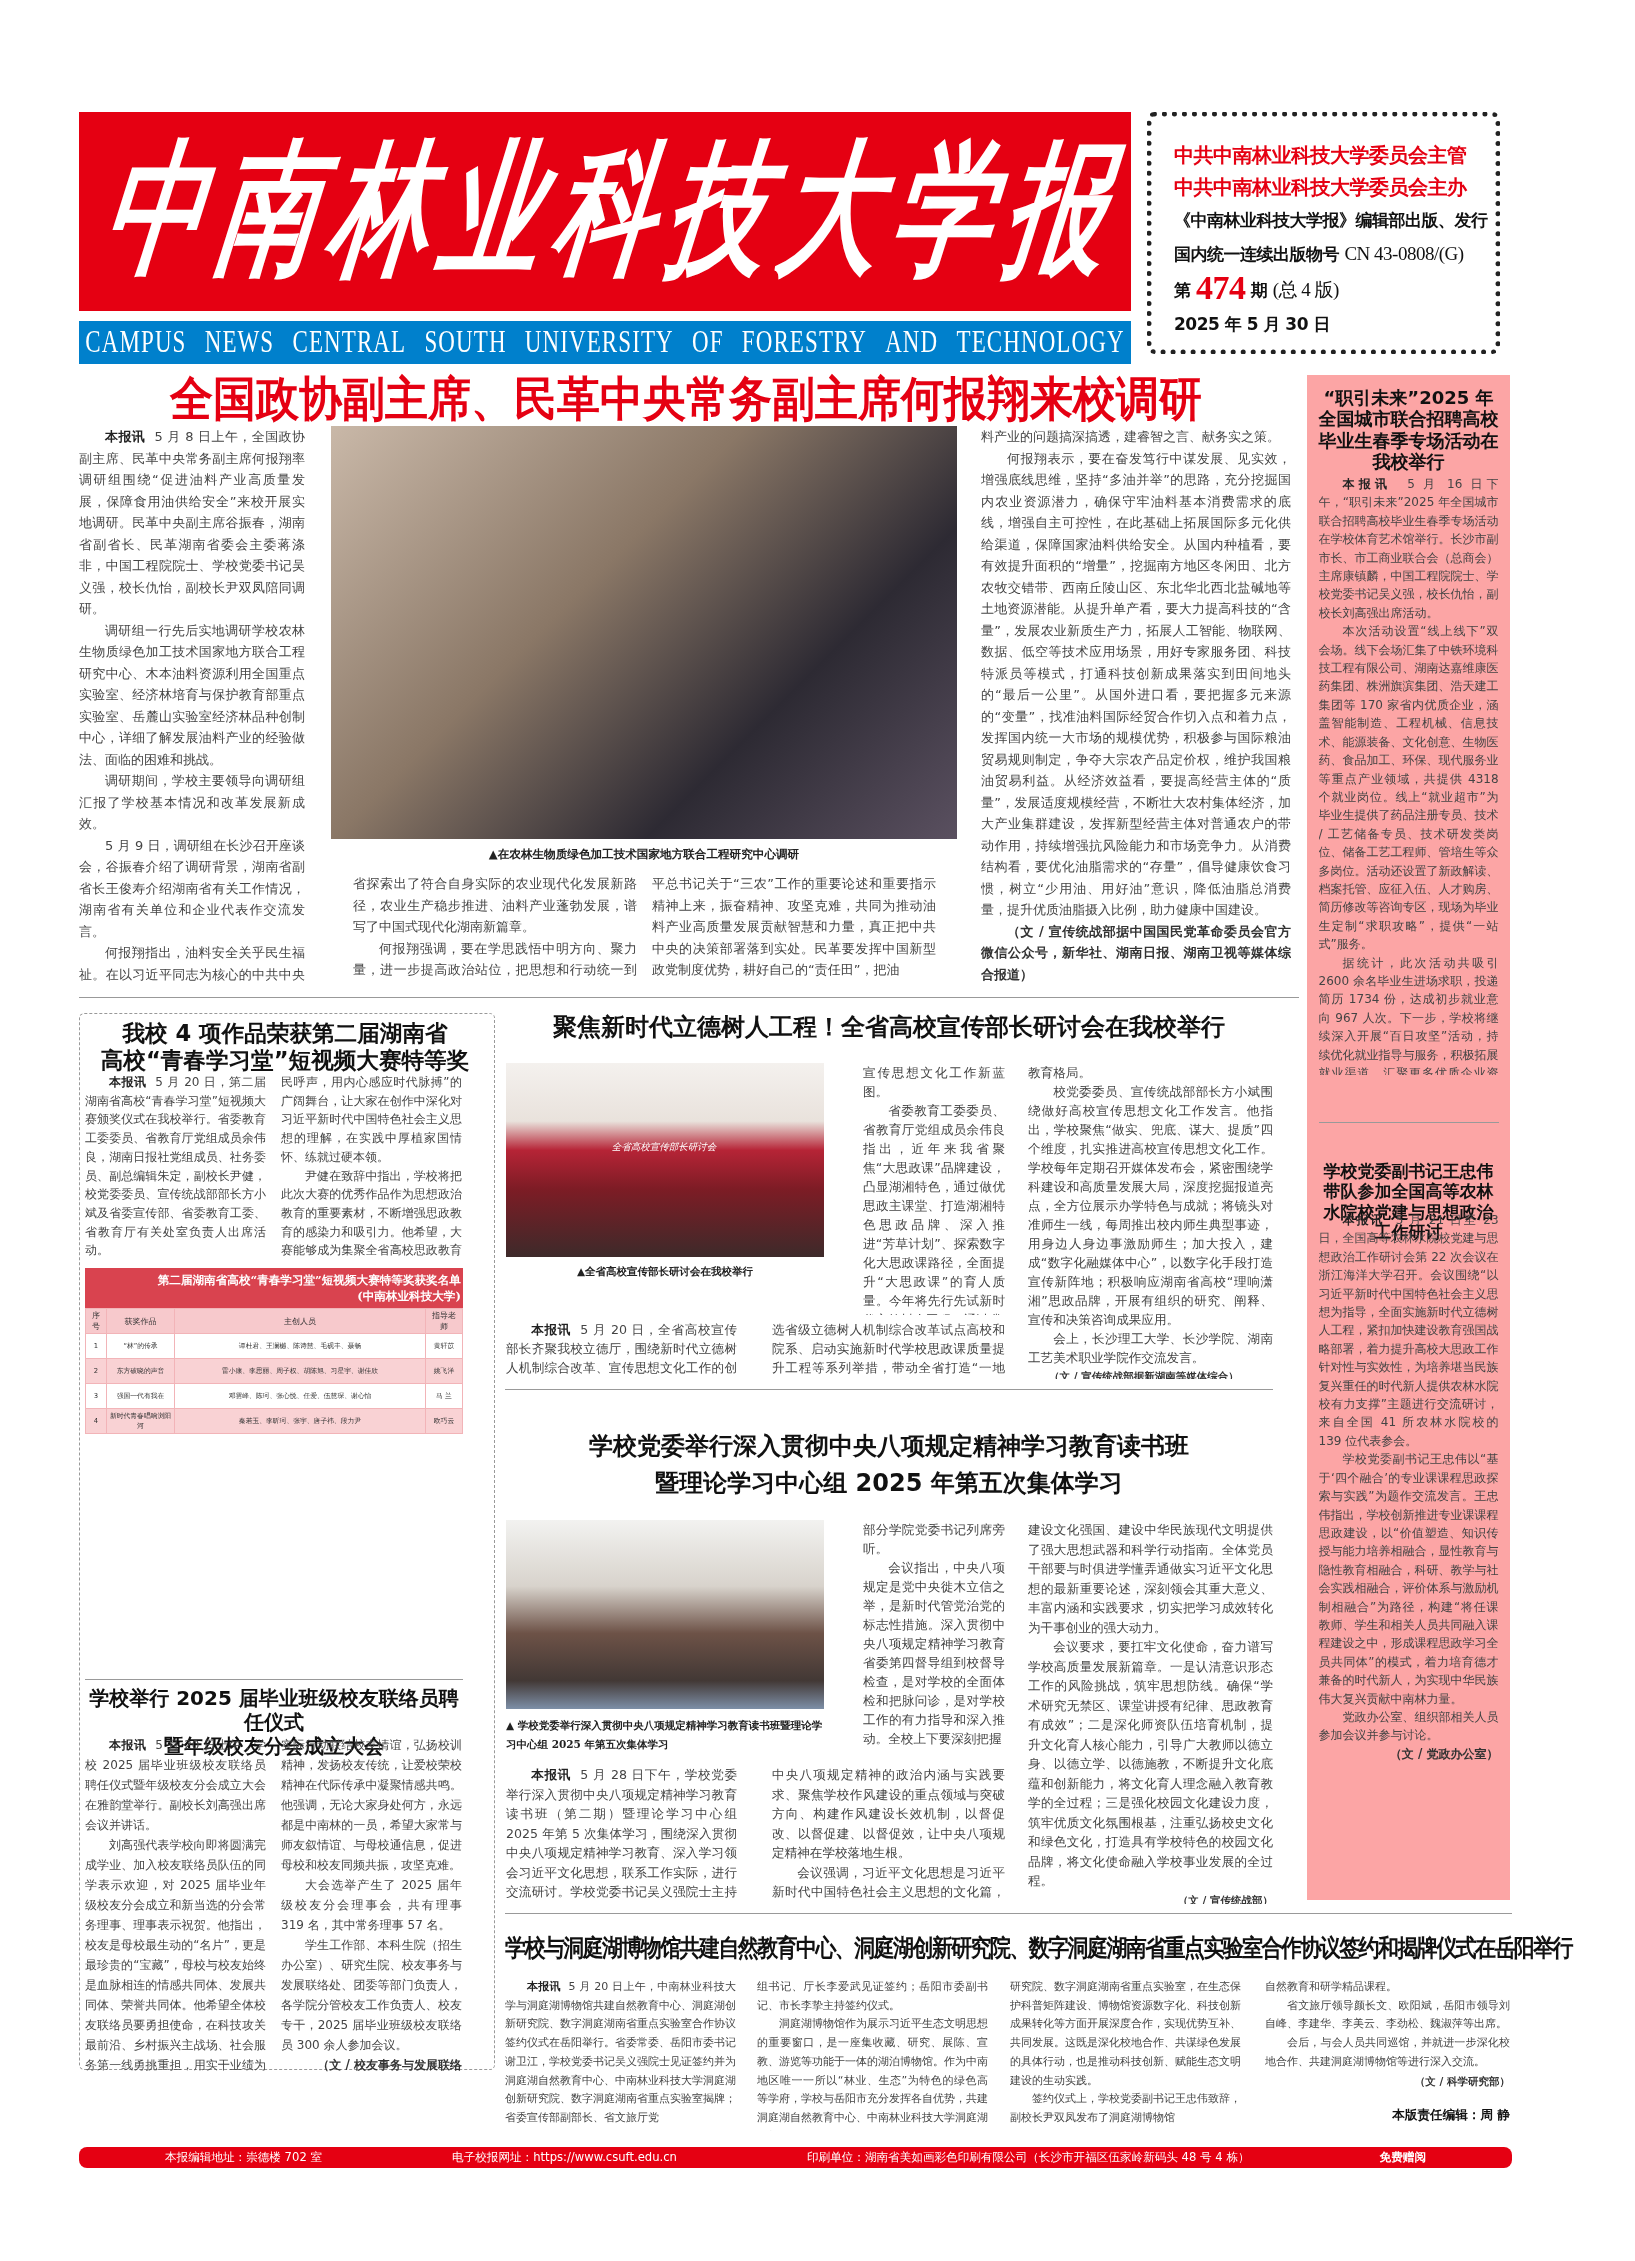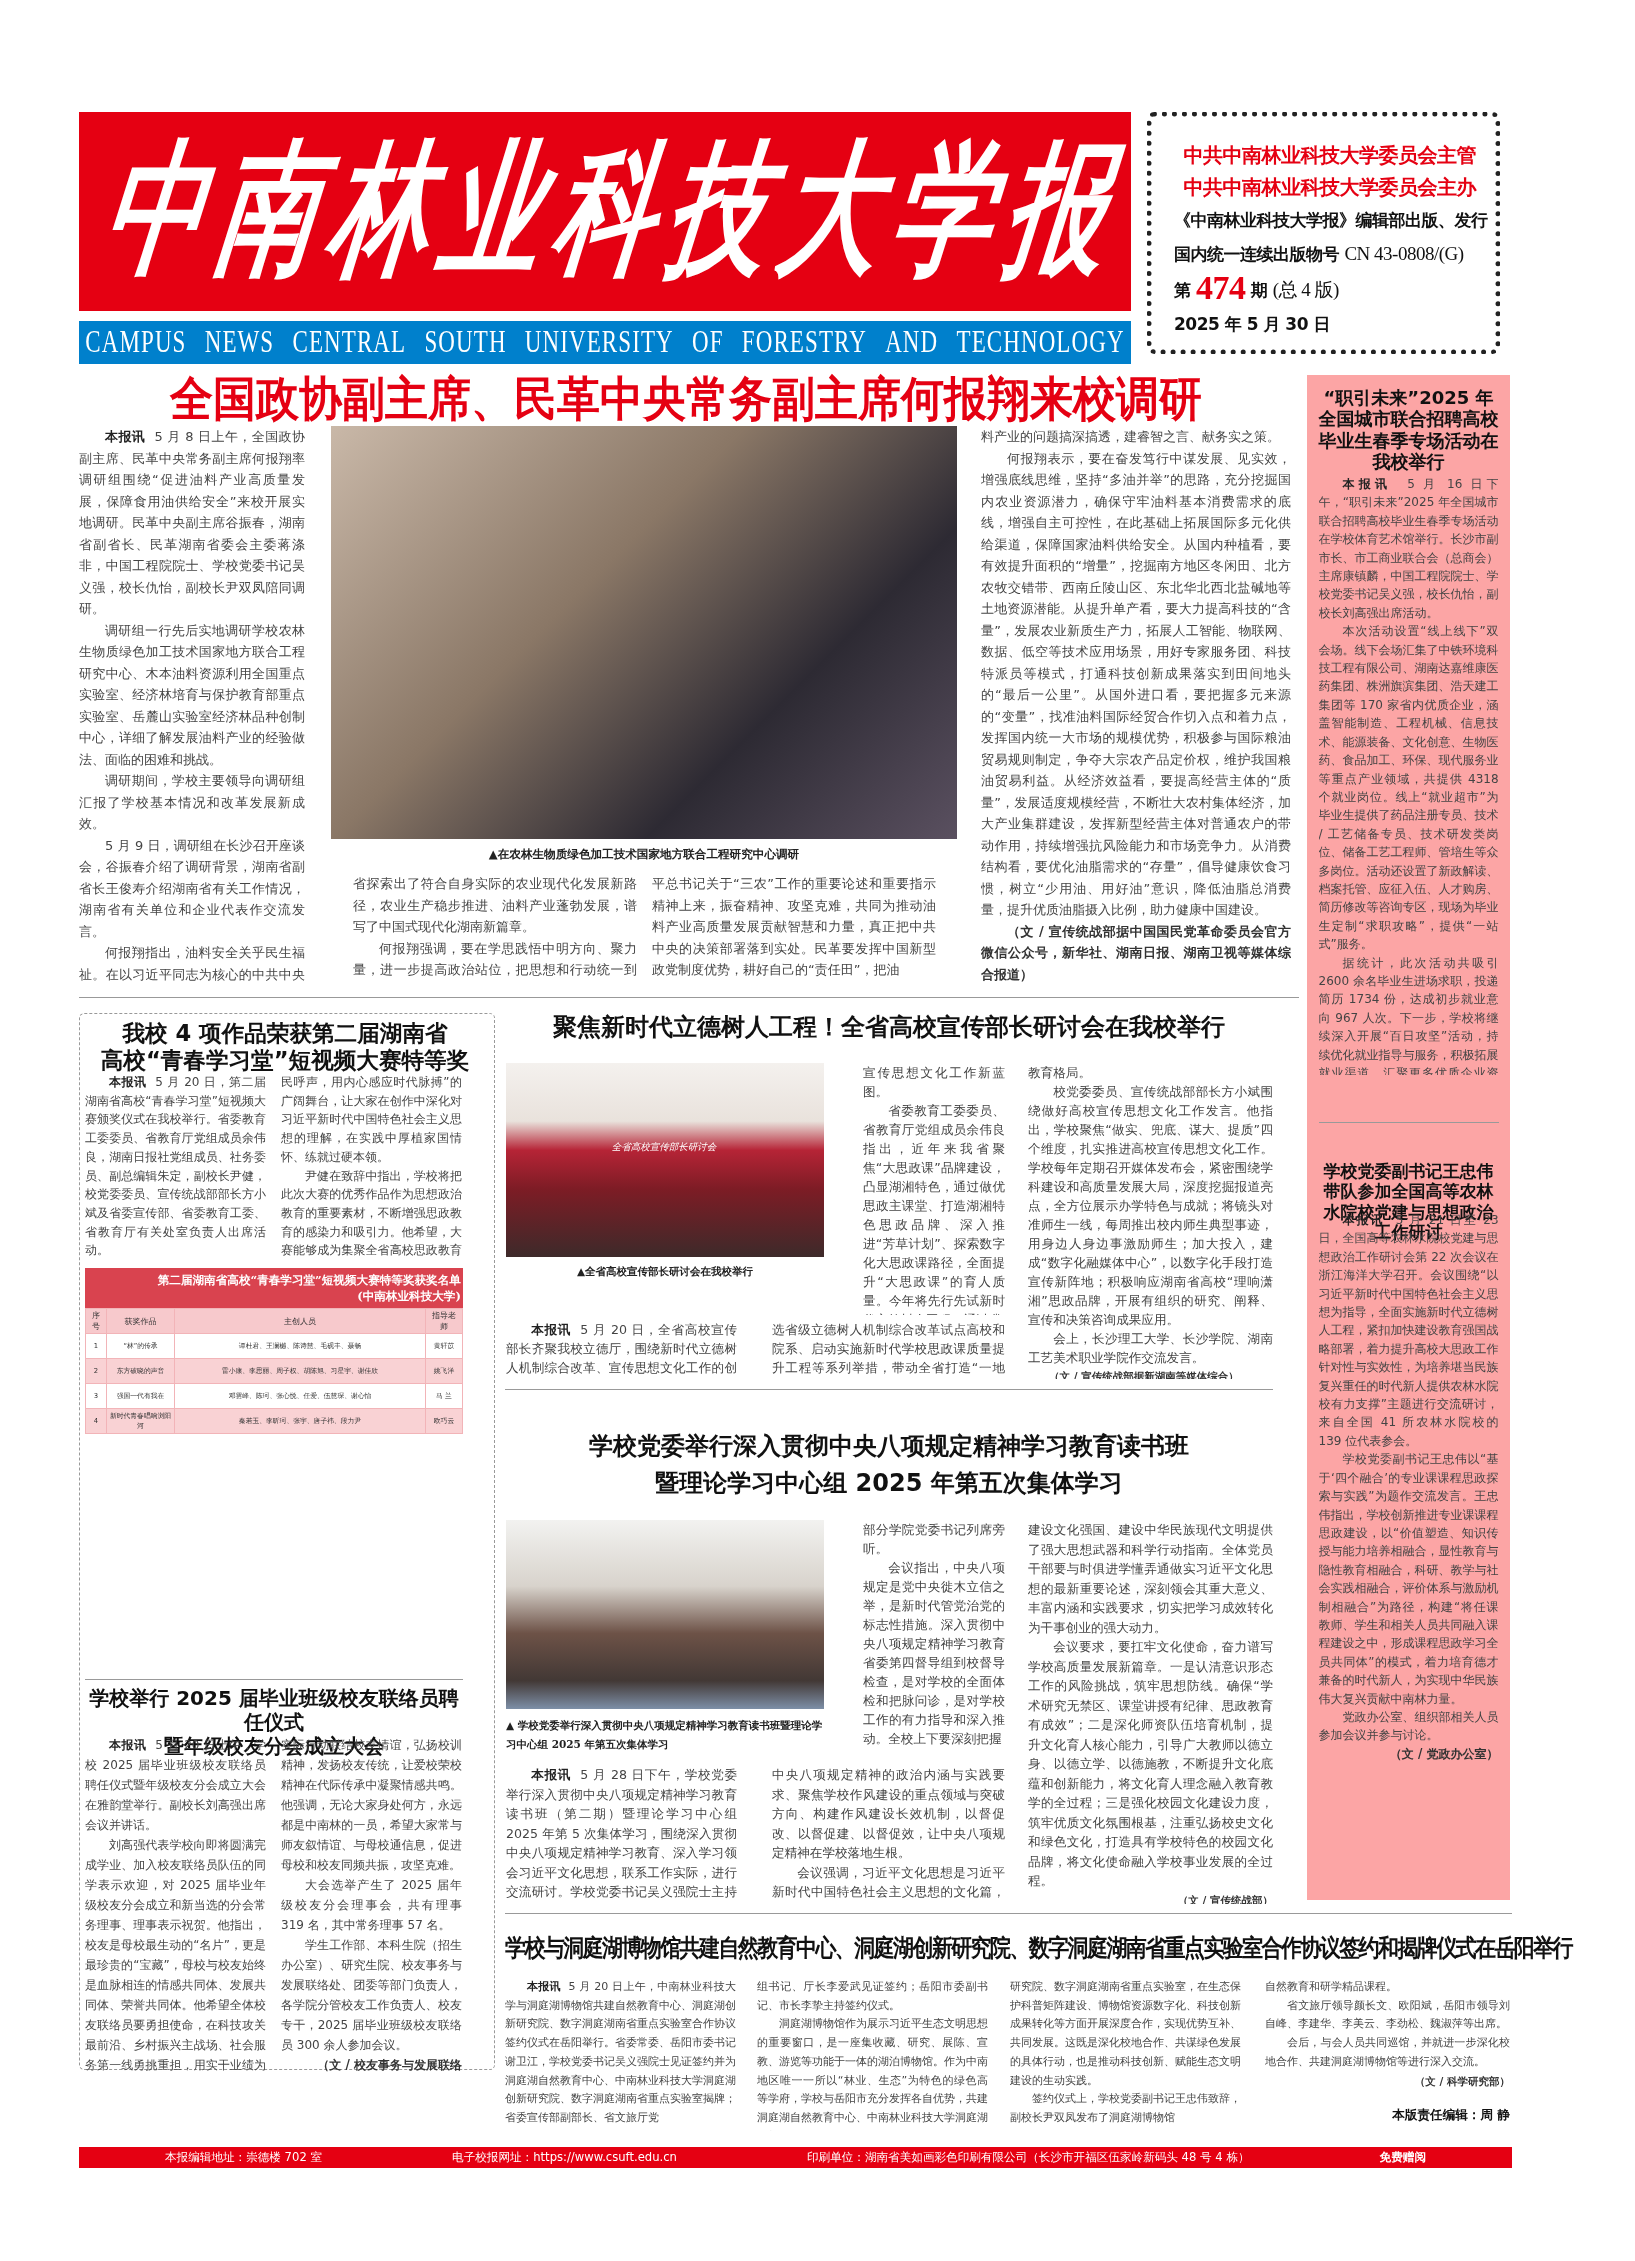--- a/index.html
+++ b/index.html
@@ -10,21 +10,21 @@
 
   
   #masthead-red { left: 79px; top: 112px; width: 1052px; height: 199px; background: #e50012; }
   #masthead-title { position: absolute; left: 10.5px; top: 0; width: 1031px; height: 199px; display: flex; align-items: center; justify-content: space-between; padding: 0 16px; }
   #masthead-title span { color: #fff; font-family: "DejaVu Serif", serif; font-weight: bold; font-size: 100px; font-style: italic; transform: skewX(-8deg) scaleY(1.45); display: inline-block; letter-spacing: -2.1px; }
   #masthead-blue { left: 79px; top: 321px; width: 1052px; height: 43px; background: #0080cc; display: flex; align-items: center; justify-content: space-between; padding: 0 6.3px; }
   #masthead-blue span { color: #fff; font-family: "Liberation Serif", serif; font-size: 23px; letter-spacing: 1.1px; transform: scaleY(1.35); display: inline-block; }
 
   
   #issue-box { left: 1147px; top: 112px; width: 353px; height: 242px; border: 5.3px dotted #222; border-radius: 7.4px; padding: 22px 9.5px 9.5px 22px; }
-  #issue-box .red-line { color: #e50012; font-family: "DejaVu Sans", sans-serif; font-weight: bold; font-size: 20px; line-height: 32px; white-space: nowrap; letter-spacing: -0.5px; text-align: center; }
+  #issue-box .red-line { color: #e50012; font-family: "DejaVu Sans", sans-serif; font-weight: bold; font-size: 20px; line-height: 32px; white-space: nowrap; letter-spacing: -0.5px; }
   #issue-box .blk-line { color: #111; font-family: "DejaVu Sans", sans-serif; font-weight: bold; font-size: 17px; line-height: 34px; white-space: nowrap; letter-spacing: -0.5px; }
   #issue-box .num { color: #e50012; font-family: "Liberation Serif", serif; font-size: 34px; font-weight: bold; vertical-align: -3.2px; }
   #issue-box .serif { font-family: "Liberation Serif", serif; font-weight: normal; font-size: 19px; }
 
   
   .hl-red { color: #e50012; font-family: "DejaVu Sans", sans-serif; font-weight: bold; white-space: nowrap; text-align: center; }
   .hl-blk { color: #111; font-family: "DejaVu Sans", sans-serif; font-weight: bold; text-align: center; line-height: 1.2; }
 
   
   .col { font-family: "DejaVu Sans", sans-serif; font-size: 13px; line-height: 21.5px; color: #444; text-align: justify; overflow: hidden; }
@@ -49,21 +49,21 @@
   #award-table table { width: 100%; border-collapse: collapse; font-family: "DejaVu Sans", sans-serif; font-size: 6.8px; color: #333; }
   #award-table th, #award-table td { border: 1.1px solid #f2b4b8; text-align: center; height: 25px; padding: 0 2.1px; }
   #award-table th { background: #f7c9cc; font-weight: normal; font-size: 8px; }
   #award-table tr:nth-child(even) td { background: #f9d2d4; }
   #award-table tr:nth-child(odd) td { background: #fff; }
 
   
   #sidebar { left: 1307px; top: 375px; width: 203px; height: 1525px; background: #fca5a5; }
 
   
-  #footer-bar { left: 79px; top: 2147px; width: 1433px; height: 21px; background: #e50012; display: flex; align-items: center; justify-content: space-around; padding: 0 21px; }
+  #footer-bar { left: 79px; top: 2147px; width: 1433px; height: 21px; background: #e50012; display: flex; align-items: center; justify-content: space-around; padding: 0 21px; border-radius: 8px; }
   #footer-bar span { color: #fff; font-family: "DejaVu Sans", sans-serif; font-size: 11.6px; white-space: nowrap; }
   #footer-bar span.bold { font-weight: bold; }
 </style>
 </head>
 <body>
 
 <div id="masthead-red" class="abs">
   <div id="masthead-title">
     <span>中</span>
     <span>南</span>

